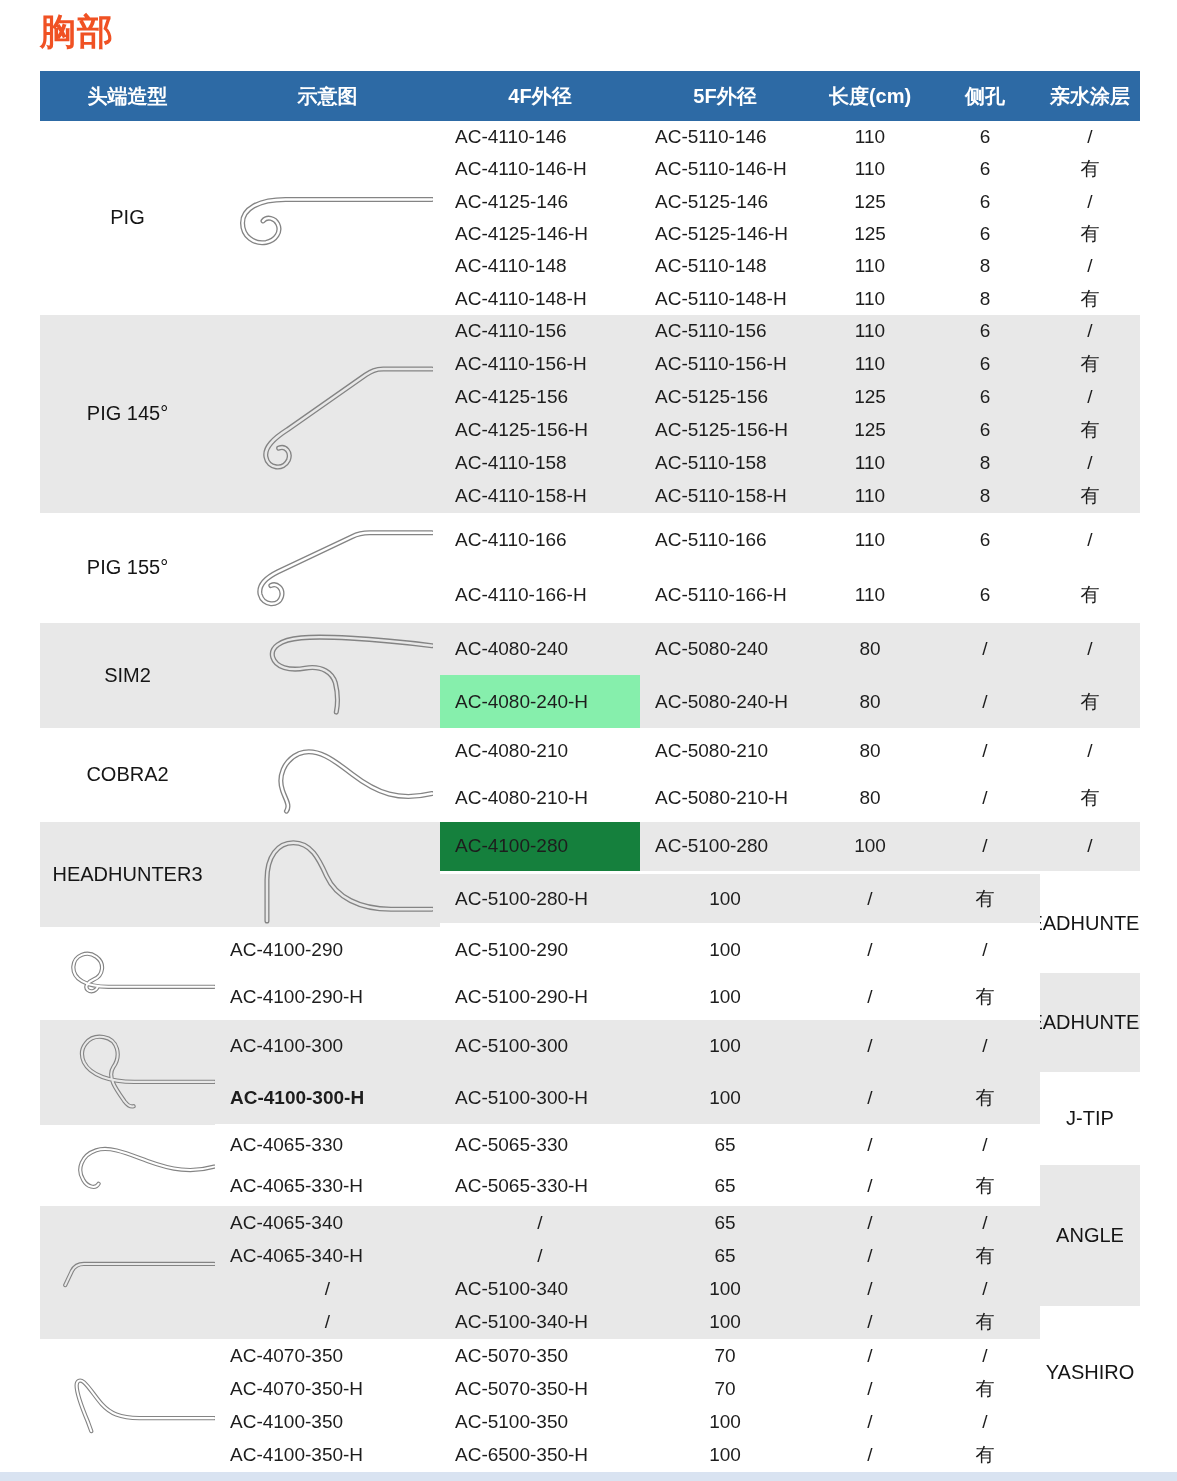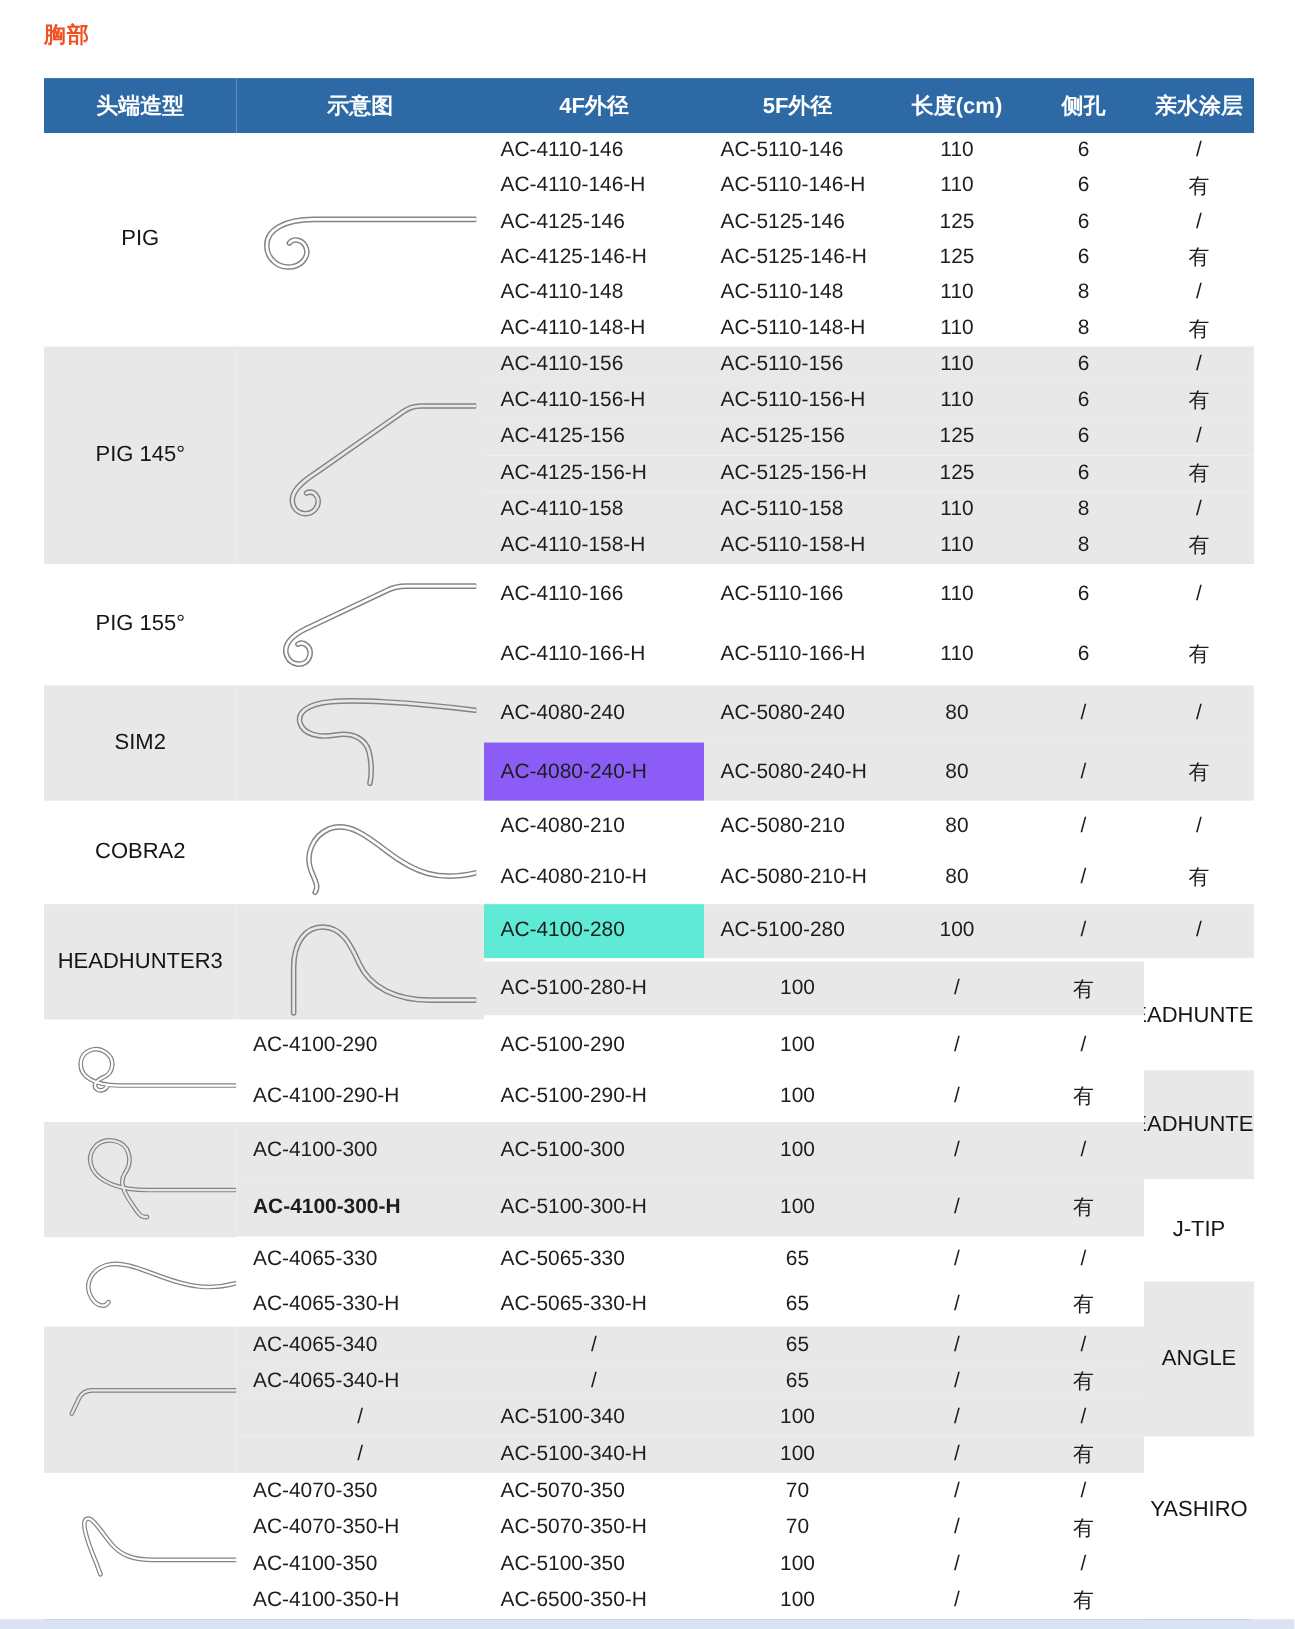--- a/index.html
+++ b/index.html
@@ -1,19 +1,19 @@
 <!DOCTYPE html>
 <html style="--title-color: #f05123; --header-bg: #2d6aa5; --rule-color: #3f6fad; --band-color: #d9e3f1;"><head>
 <meta charset="utf-8">
 <style>
   *{box-sizing:border-box;margin:0;padding:0}
   html,body{background:#fff}
   body{font-family:"Liberation Sans","DejaVu Sans",sans-serif;color:#1d1d1d}
   .page{position:relative;width:1177px;height:1481px;background:#fff;overflow:hidden}
-  .title{margin:10px 0 17px 40px;font-size:20px;line-height:44px;font-weight:700;
+  .title{margin:10px 0 17px 40px;font-size:36px;line-height:44px;font-weight:700;
          color:var(--title-color,#f05123);letter-spacing:1px}
   .table-wrap{margin:12px 0 0 40px;width:1100px}
   .grid{display:grid;grid-template-columns:175px 225px 200px 170px 120px 110px 100px;width:1100px}
   .hcell{height:50px;background:var(--header-bg,#2d6aa5);color:#fff;font-weight:700;font-size:20px;
          display:flex;align-items:center;justify-content:center;white-space:nowrap}
   .cell{display:flex;align-items:center;justify-content:center;font-size:19px;color:#1d1d1d;
         white-space:nowrap;overflow:hidden}
   .shape-cell{font-size:20px;color:#151515}
   .diagram-cell svg{display:block}
   .data-cell.code{justify-content:flex-start;padding-left:15px}
@@ -130,21 +130,21 @@
           <svg width="210" height="100" viewBox="0 0 215 100">
             <path d="M214 20 C150 12 100 10 80 12 C58 14 48 22 51 32 C54 42 68 46 84 43 C102 40 112 48 115 58 C117 66 118 78 116 88" fill="none" stroke="#848484" stroke-width="5.2" stroke-linecap="round" stroke-linejoin="round"></path>
             <path d="M214 20 C150 12 100 10 80 12 C58 14 48 22 51 32 C54 42 68 46 84 43 C102 40 112 48 115 58 C117 66 118 78 116 88" fill="none" stroke="#e8e8e8" stroke-width="2.5" stroke-linecap="round" stroke-linejoin="round"></path>
           </svg>
         </div>
         <div class="cell data-cell code" style="height: 52.5px; background: rgb(232, 232, 232);">AC-4080-240</div>
         <div class="cell data-cell code" style="height: 52.5px; background: rgb(232, 232, 232);">AC-5080-240</div>
         <div class="cell data-cell" style="height: 52.5px; background: rgb(232, 232, 232);">80</div>
         <div class="cell data-cell" style="height: 52.5px; background: rgb(232, 232, 232);">/</div>
         <div class="cell data-cell" style="height: 52.5px; background: rgb(232, 232, 232);">/</div>
-        <div class="cell data-cell code" style="height: 52.5px; background: #8b5cf6;">AC-4080-240-H</div>
+        <div class="cell data-cell code" style="height: 52.5px; background: #86efac;">AC-4080-240-H</div>
         <div class="cell data-cell code" style="height: 52.5px; background: rgb(232, 232, 232);">AC-5080-240-H</div>
         <div class="cell data-cell" style="height: 52.5px; background: rgb(232, 232, 232);">80</div>
         <div class="cell data-cell" style="height: 52.5px; background: rgb(232, 232, 232);">/</div>
         <div class="cell data-cell" style="height: 52.5px; background: rgb(232, 232, 232);">有</div>
         <div class="cell shape-cell" style="grid-row: span 2; background: rgb(255, 255, 255);">COBRA2</div>
         <div class="cell diagram-cell" style="grid-row: span 2; background: rgb(255, 255, 255);">
           <svg width="210" height="90" viewBox="0 0 215 90">
             <path d="M214 64 C180 72 158 64 132 44 C114 30 96 16 78 23 C62 30 56 47 61 61 C64 70 69 76 65 82" fill="none" stroke="#848484" stroke-width="5.2" stroke-linecap="round" stroke-linejoin="round"></path>
             <path d="M214 64 C180 72 158 64 132 44 C114 30 96 16 78 23 C62 30 56 47 61 61 C64 70 69 76 65 82" fill="none" stroke="#ffffff" stroke-width="2.5" stroke-linecap="round" stroke-linejoin="round"></path>
           </svg>
@@ -159,21 +159,21 @@
         <div class="cell data-cell" style="height: 47px; background: rgb(255, 255, 255);">80</div>
         <div class="cell data-cell" style="height: 47px; background: rgb(255, 255, 255);">/</div>
         <div class="cell data-cell" style="height: 47px; background: rgb(255, 255, 255);">有</div>
         <div class="cell shape-cell" style="grid-row: span 2; background: rgb(232, 232, 232);">HEADHUNTER3</div>
         <div class="cell diagram-cell" style="grid-row: span 2; background: rgb(232, 232, 232);">
           <svg width="210" height="105" viewBox="0 0 215 105">
             <path d="M45 100 L45 58 C45 34 56 20 72 20 C90 20 98 36 106 54 C116 76 140 88 172 88 L214 88" fill="none" stroke="#848484" stroke-width="5.2" stroke-linecap="round" stroke-linejoin="round"></path>
             <path d="M45 100 L45 58 C45 34 56 20 72 20 C90 20 98 36 106 54 C116 76 140 88 172 88 L214 88" fill="none" stroke="#e8e8e8" stroke-width="2.5" stroke-linecap="round" stroke-linejoin="round"></path>
           </svg>
         </div>
-        <div class="cell data-cell code" style="height: 49px; background: #5eead4; text-align: center;">AC-4100-280</div>
+        <div class="cell data-cell code" style="height: 49px; background: #15803d; text-align: center;">AC-4100-280</div>
         <div class="cell data-cell code" style="height: 49px; background: rgb(232, 232, 232);">AC-5100-280</div>
         <div class="cell data-cell" style="height: 49px; background: rgb(232, 232, 232);">100</div>
         <div class="cell data-cell" style="height: 49px; background: rgb(232, 232, 232);">/</div>
         <div class="cell data-cell" style="height: 49px; background: rgb(232, 232, 232);">/</div>
         <div class="cell data-cell code" style="height: 49px; background: rgb(232, 232, 232);">AC-5100-280-H</div>
         <div class="cell data-cell" style="height: 49px; background: rgb(232, 232, 232);">100</div>
         <div class="cell data-cell" style="height: 49px; background: rgb(232, 232, 232);">/</div>
         <div class="cell data-cell" style="height: 49px; background: rgb(232, 232, 232);">有</div>
         <div class="cell shape-cell" style="grid-row: span 2; background: rgb(255, 255, 255);">HEADHUNTER5</div>
         <div class="cell diagram-cell" style="grid-row: span 2; background: rgb(255, 255, 255);">

